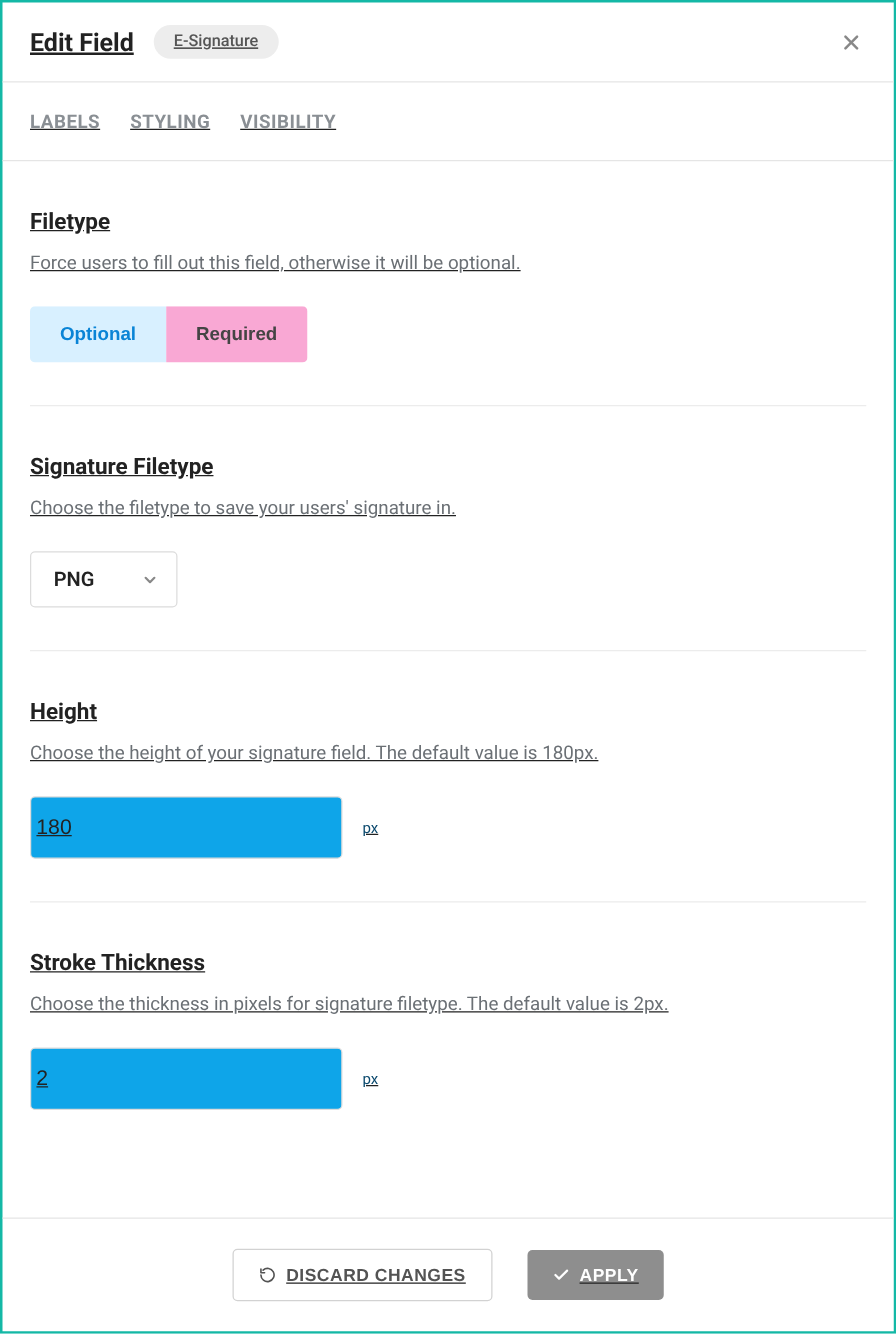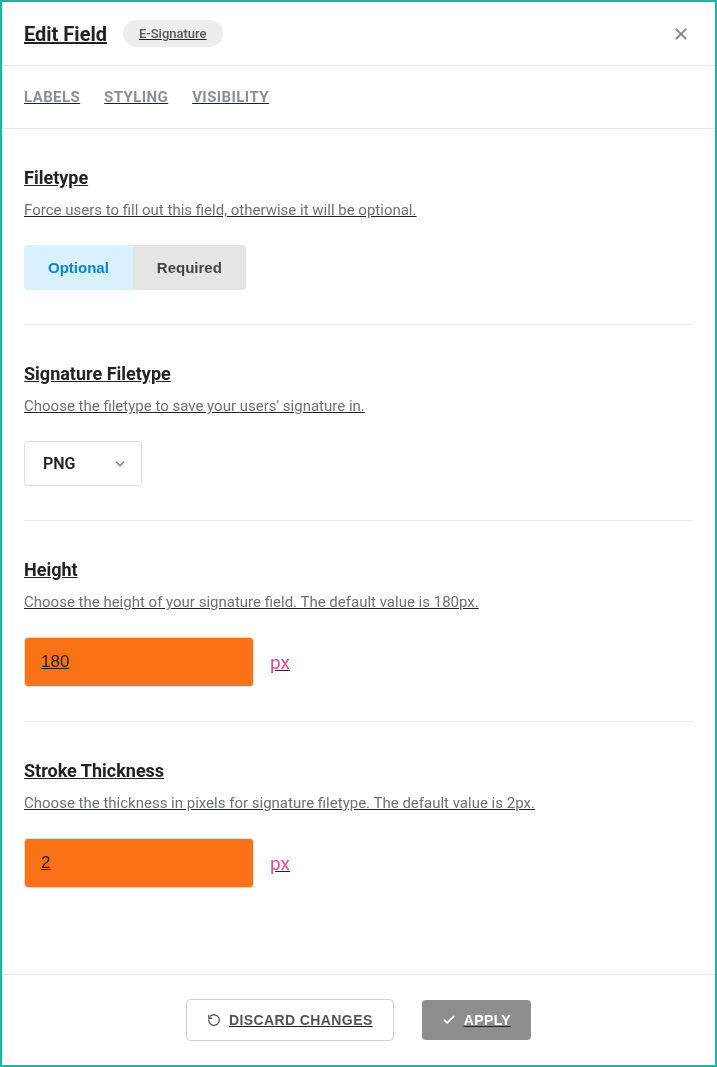--- a/index.html
+++ b/index.html
@@ -91,21 +91,21 @@
     
     .seg {
       display: inline-flex;
       border-radius: 4px;
       overflow: hidden;
     }
     .seg-btn {
       padding: 14px 24px;
       font-size: 15px;
       font-weight: 600;
-      background: #e5e5e5;
+      background: #f9a8d4;
       color: #444;
       cursor: pointer;
       border: none;
     }
     .seg-btn.selected {
       background: #d8f0ff;
       color: #0a84d6;
     }
     
     .select-wrap {
@@ -117,29 +117,29 @@
       cursor: pointer;
       color: #222;
       min-width: 118px;
       justify-content: space-between;
     }
     .select-label { font-size: 16px; font-weight: 600; }
     .caret { width: 14px; height: 14px; margin-left: 16px; }
     
     .input-row { display: flex; align-items: center; gap: 16px; }
     .num-input {
-      width: 230px;
-      padding: 14px 16px;
+      width: 250px;
+      padding: 14px 4px;
       font-size: 17px;
       color: #222;
       border: 1px solid #dcdcdc;
-      background: #f97316;
-      border-radius: 4px;
-    }
-    .unit-label { color: #ec4899; font-size: 19px; }
+      background: #0ea5e9;
+      border-radius: 4px;
+    }
+    .unit-label { color: #0c4a6e; font-size: 12px; }
     
     .footer {
       display: flex;
       align-items: center;
       justify-content: center;
       padding: 24px 22px;
       border-top: 1px solid #e5e5e5;
     }
     .btn {
       display: inline-flex;

